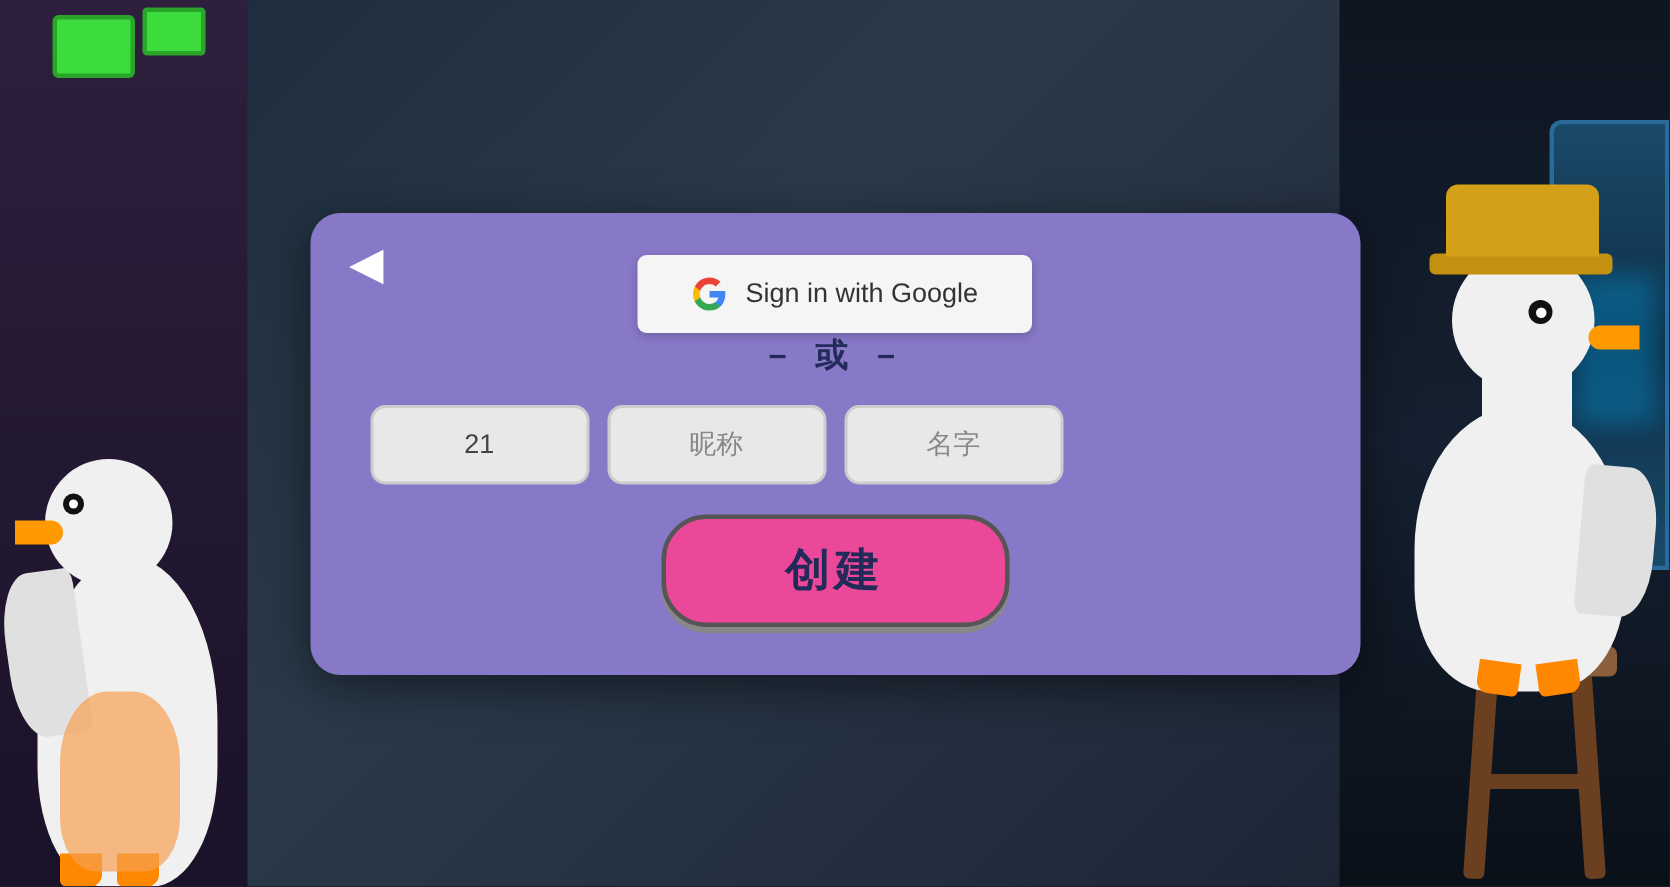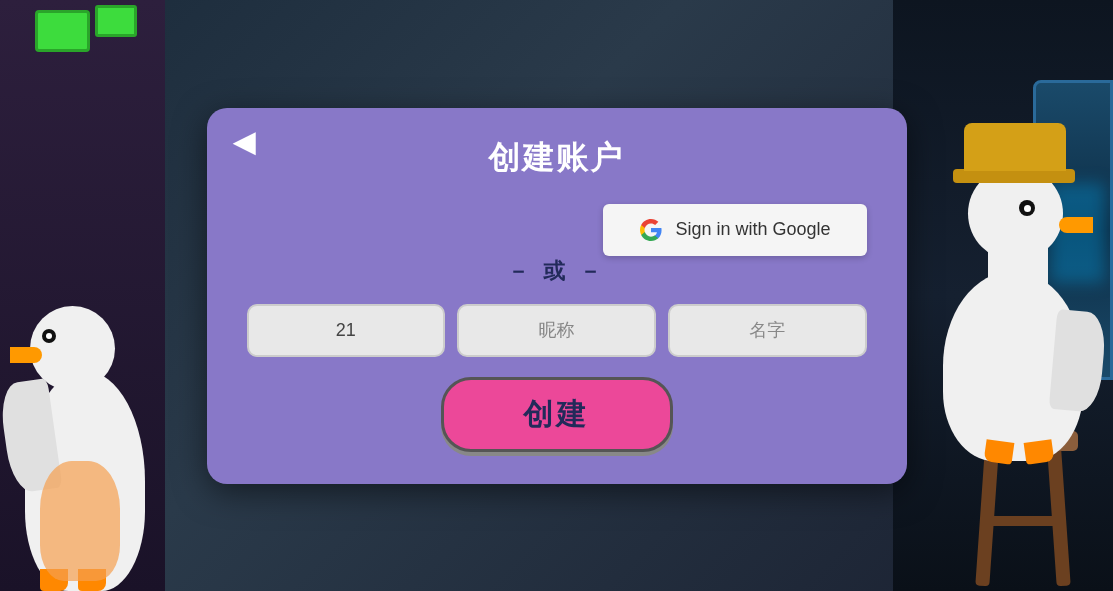--- a/index.html
+++ b/index.html
@@ -110,21 +110,21 @@
       text-align: center;
       font-size: 32px;
       font-weight: bold;
       color: white;
       margin-bottom: 24px;
       letter-spacing: 2px;
     }
 
     .google-btn-wrapper {
       display: flex;
-      justify-content: flex-end;
+      justify-content: center;
     }
 
     .google-btn {
       background: #f5f5f5;
       border: none;
       border-radius: 6px;
       padding: 14px 36px;
       display: flex;
       align-items: center;
       gap: 12px;
@@ -145,21 +145,21 @@
       text-align: center;
       font-size: 22px;
       color: #222a5a;
       font-weight: bold;
       margin-bottom: 18px;
       letter-spacing: 4px;
     }
 
     .form-grid {
       display: grid;
-      grid-template-columns: 1fr 1fr 1fr;
+      grid-template-columns: 1fr 1fr 1fr 1fr;
       gap: 12px;
       margin-bottom: 20px;
     }
 
     .form-input {
       background: #e8e8e8;
       border: 2px solid #ccc;
       border-radius: 10px;
       padding: 14px 18px;
       font-size: 18px;
@@ -259,21 +259,20 @@
   </div>
 </div>
 
 <div class="dialog-overlay">
   <div class="dialog">
 
     <button class="back-btn">
       <span>◀</span>
     </button>
 
-    <h1 class="dialog-title">创建账户</h1>
 
     <div class="google-btn-wrapper">
       <button class="google-btn">
 
         <svg class="google-icon" viewBox="0 0 24 24">
           <path d="M22.56 12.25c0-.78-.07-1.53-.2-2.25H12v4.26h5.92c-.26 1.37-1.04 2.53-2.21 3.31v2.77h3.57c2.08-1.92 3.28-4.74 3.28-8.09z" fill="#4285F4"></path>
           <path d="M12 23c2.97 0 5.46-.98 7.28-2.66l-3.57-2.77c-.98.66-2.23 1.06-3.71 1.06-2.86 0-5.29-1.93-6.16-4.53H2.18v2.84C3.99 20.53 7.7 23 12 23z" fill="#34A853"></path>
           <path d="M5.84 14.09c-.22-.66-.35-1.36-.35-2.09s.13-1.43.35-2.09V7.07H2.18C1.43 8.55 1 10.22 1 12s.43 3.45 1.18 4.93l2.85-2.22.81-.62z" fill="#FBBC05"></path>
           <path d="M12 5.38c1.62 0 3.06.56 4.21 1.64l3.15-3.15C17.45 2.09 14.97 1 12 1 7.7 1 3.99 3.47 2.18 7.07l3.66 2.84c.87-2.6 3.3-4.53 6.16-4.53z" fill="#EA4335"></path>
         </svg>

